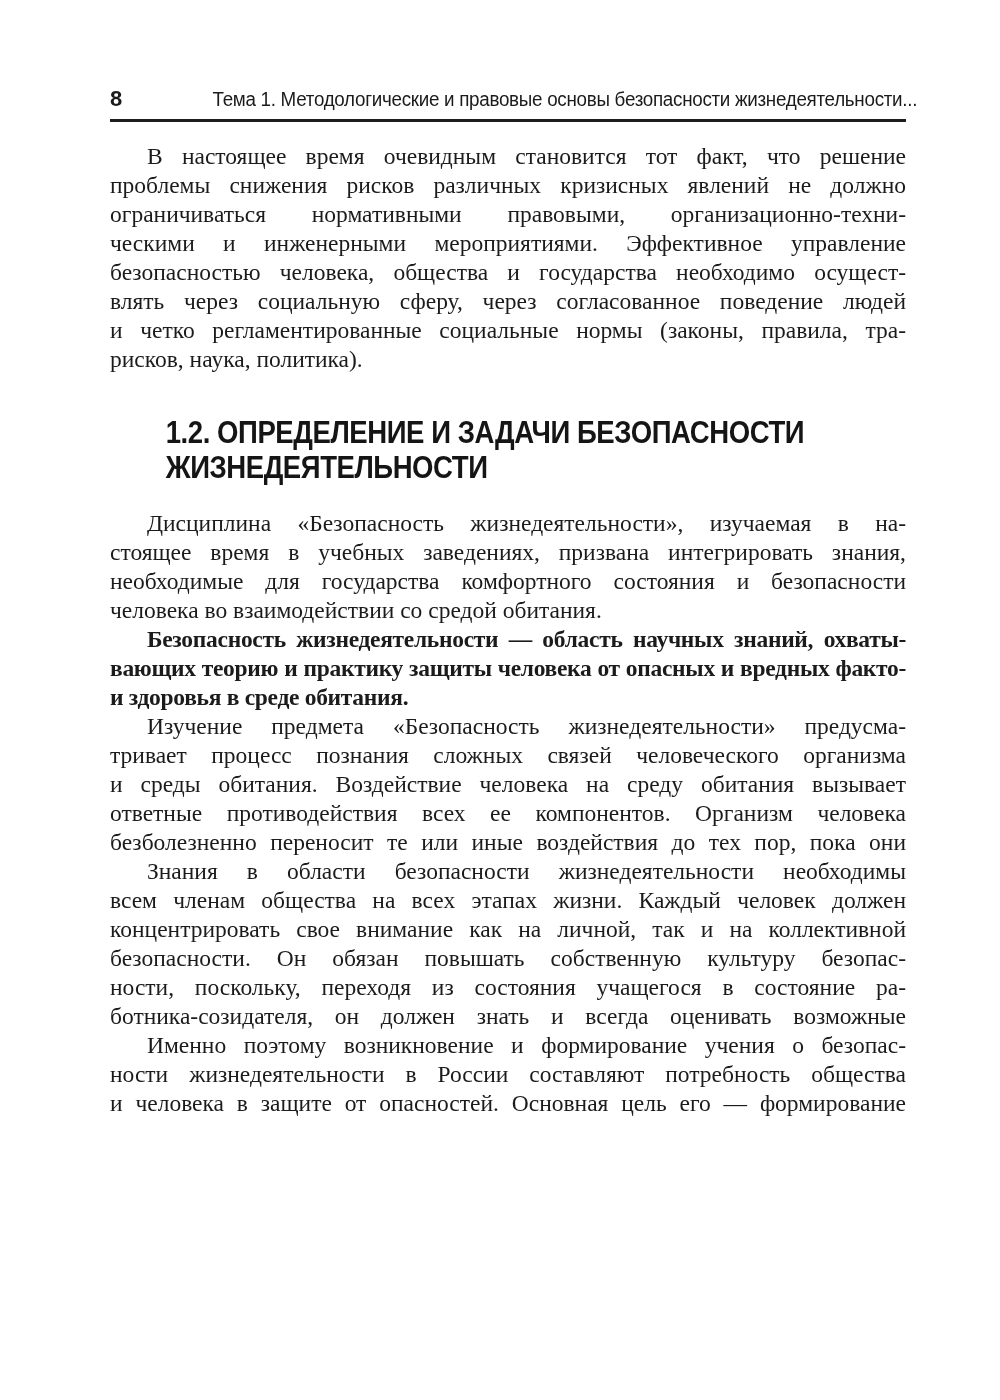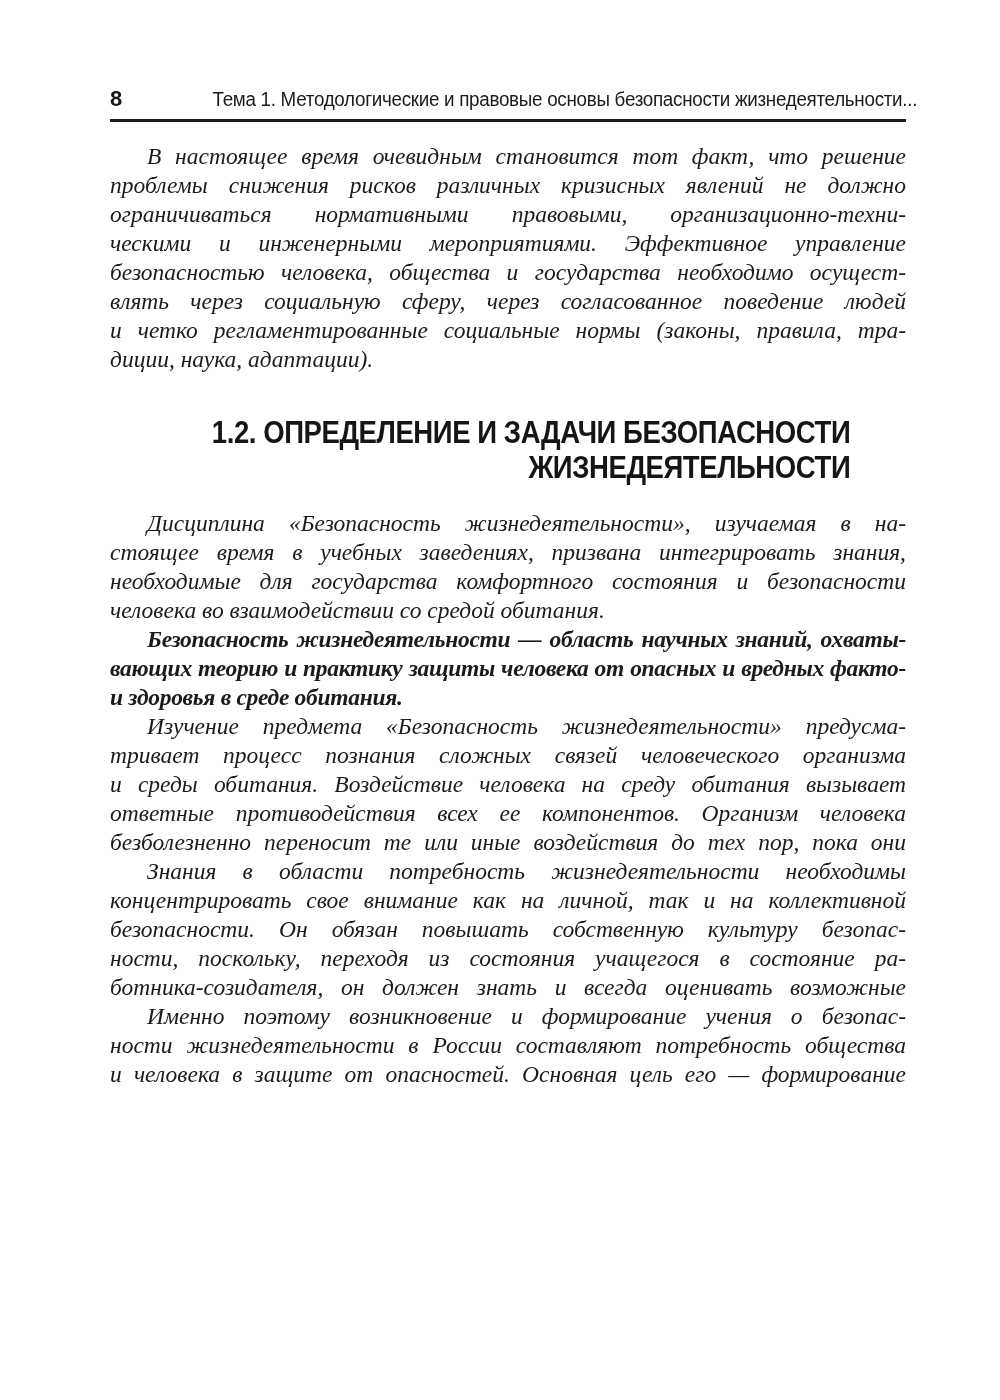--- a/index.html
+++ b/index.html
@@ -52,30 +52,29 @@
   .bodytext {
     margin-top: 20px;
     font-size: 23.5px;
     line-height: 29px;
   }
   .para { margin: 0; padding: 0; }
   .line {
     text-align: justify;
     text-align-last: justify;
     white-space: normal;
-    font-style: italic;
   }
   .line.first { padding-left: 37px; }
   .line.plast { text-align-last: left; }
   .para.bold .line { font-weight: bold; letter-spacing: -0.3px; }
   
   .heading {
     margin-top: 41px;
     margin-bottom: 24px;
-    text-align: right;
+    text-align: left;
     font-family: "Liberation Sans", sans-serif;
     font-weight: bold;
     font-size: 32px;
     line-height: 35px;
     letter-spacing: -0.5px;
     color: #151515;
   }
   .heading .hline {
     display: block;
     transform: scaleX(0.86);
@@ -98,21 +97,21 @@
     <div class="bodytext">
 
       <div class="para">
         <div class="line first">В настоящее время очевидным становится тот факт, что решение</div>
         <div class="line">проблемы снижения рисков различных кризисных явлений не должно</div>
         <div class="line">ограничиваться нормативными правовыми, организационно-техни-</div>
         <div class="line">ческими и инженерными мероприятиями. Эффективное управление</div>
         <div class="line">безопасностью человека, общества и государства необходимо осущест-</div>
         <div class="line">влять через социальную сферу, через согласованное поведение людей</div>
         <div class="line">и четко регламентированные социальные нормы (законы, правила, тра-</div>
-        <div class="line plast">диции, наука, адаптации).</div>
+        <div class="line plast">рисков, наука, политика).</div>
       </div>
 
 
       <h2 class="heading">
         <span class="hline">1.2. ОПРЕДЕЛЕНИЕ И ЗАДАЧИ БЕЗОПАСНОСТИ</span>
         <span class="hline">ЖИЗНЕДЕЯТЕЛЬНОСТИ</span>
       </h2>
 
       <div class="para">
         <div class="line first">Дисциплина «Безопасность жизнедеятельности», изучаемая в на-</div>
@@ -129,21 +128,22 @@
 
       <div class="para">
         <div class="line first">Изучение предмета «Безопасность жизнедеятельности» предусма-</div>
         <div class="line">тривает процесс познания сложных связей человеческого организма</div>
         <div class="line">и среды обитания. Воздействие человека на среду обитания вызывает</div>
         <div class="line">ответные противодействия всех ее компонентов. Организм человека</div>
         <div class="line">безболезненно переносит те или иные воздействия до тех пор, пока они</div>
       </div>
 
       <div class="para">
-        <div class="line first">Знания в области потребность жизнедеятельности необходимы</div>
+        <div class="line first">Знания в области безопасности жизнедеятельности необходимы</div>
+        <div class="line">всем членам общества на всех этапах жизни. Каждый человек должен</div>
         <div class="line">концентрировать свое внимание как на личной, так и на коллективной</div>
         <div class="line">безопасности. Он обязан повышать собственную культуру безопас-</div>
         <div class="line">ности, поскольку, переходя из состояния учащегося в состояние ра-</div>
         <div class="line">ботника-созидателя, он должен знать и всегда оценивать возможные</div>
       </div>
 
       <div class="para">
         <div class="line first">Именно поэтому возникновение и формирование учения о безопас-</div>
         <div class="line">ности жизнедеятельности в России составляют потребность общества</div>
         <div class="line">и человека в защите от опасностей. Основная цель его — формирование</div>

